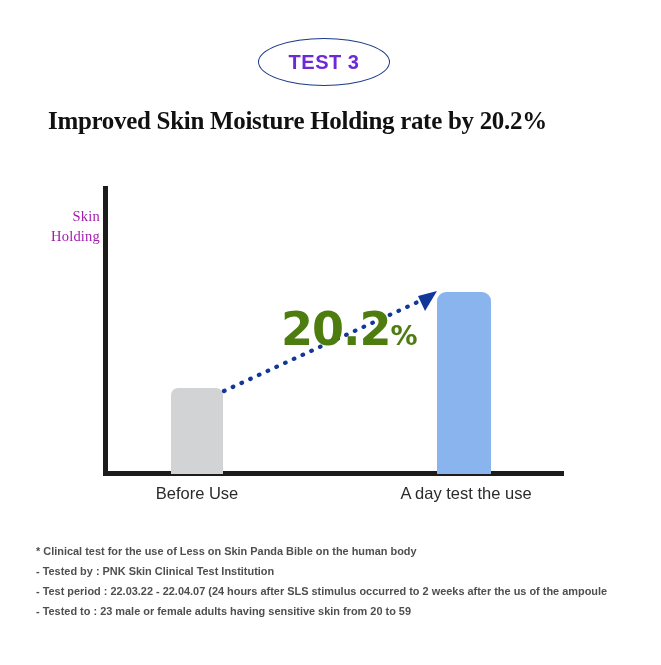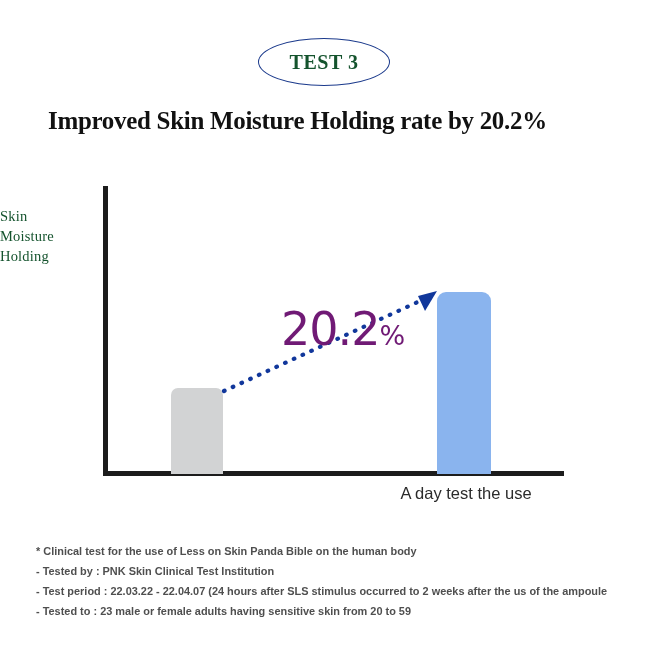--- a/index.html
+++ b/index.html
@@ -24,24 +24,24 @@
     width: 132px;
     height: 48px;
     border: 1.6px solid #1b3a8c;
     border-radius: 50%;
     box-sizing: border-box;
     display: flex;
     align-items: center;
     justify-content: center;
   }
   #test-badge-label {
-    font-family: Liberation Serif, serif;
+    font-family: Liberation Sans, sans-serif;
     font-size: 20px;
     font-weight: bold;
-    color: #14532d;
+    color: #6d28d9;
     letter-spacing: 0.5px;
     line-height: 1;
   }
 
   
   #page-title {
     position: absolute;
     left: 48px;
     top: 106px;
     width: 580px;
@@ -78,25 +78,25 @@
     width: 461px;
     height: 5px;
     background: #1c1c1c;
   }
 
   #y-axis-label {
     position: absolute;
     left: 0px;
     top: 206px;
     width: 100px;
-    text-align: left;
+    text-align: right;
     font-family: "Liberation Serif", "DejaVu Serif", serif;
     font-size: 14.5px;
     line-height: 20px;
-    color: #14532d;
+    color: #a21caf;
     letter-spacing: 0.2px;
   }
 
   .bar {
     position: absolute;
     bottom: 0;
   }
   #bar-before {
     left: 171px;
     top: 388px;
@@ -120,23 +120,23 @@
     top: 0;
     width: 661px;
     height: 520px;
     pointer-events: none;
   }
 
   #delta-value {
     position: absolute;
     left: 281px;
     top: 306px;
-    color: #701a75;
+    color: #4d7c0f;
     font-family: "DejaVu Sans", sans-serif;
-    font-weight: normal;
+    font-weight: bold;
     line-height: 1;
     white-space: nowrap;
   }
   #delta-number {
     font-size: 46px;
     letter-spacing: -1px;
   }
   #delta-unit {
     font-size: 27px;
     letter-spacing: -0.5px;
@@ -181,36 +181,36 @@
 
 <div id="page-title">Improved Skin Moisture Holding rate by 20.2%</div>
 
 <div id="chart">
 
   <div id="y-axis-line"></div>
   <div id="x-axis-line"></div>
 
   <div id="y-axis-label">
     <div>Skin</div>
-    <div>Moisture</div>
     <div>Holding</div>
   </div>
 
   <div id="bar-before" class="bar"></div>
   <div id="bar-after" class="bar"></div>
 
   <svg id="growth-arrow" viewBox="0 0 661 520">
     <line x1="224" y1="391" x2="422" y2="300" stroke="#11379b" stroke-width="4.2" stroke-linecap="round" stroke-dasharray="0.6 9"></line>
     <polygon points="437,291 418,296 425,311" fill="#11379b"></polygon>
   </svg>
 
   <div id="delta-value">
     <span id="delta-number">20.2</span><span id="delta-unit">%</span>
   </div>
 
+  <div id="x-label-before" class="x-tick-label">Before Use</div>
   <div id="x-label-after" class="x-tick-label">A day test the use</div>
 </div>
 
 <div id="footnotes">
   <div class="footnote-line">* Clinical test for the use of Less on Skin Panda Bible on the human body</div>
   <div class="footnote-line">- Tested by : PNK Skin Clinical Test Institution</div>
   <div class="footnote-line">- Test period : 22.03.22 - 22.04.07 (24 hours after SLS stimulus occurred to 2 weeks after the us of the ampoule</div>
   <div class="footnote-line">- Tested to : 23 male or female adults having sensitive skin from 20 to 59</div>
 </div>
 

